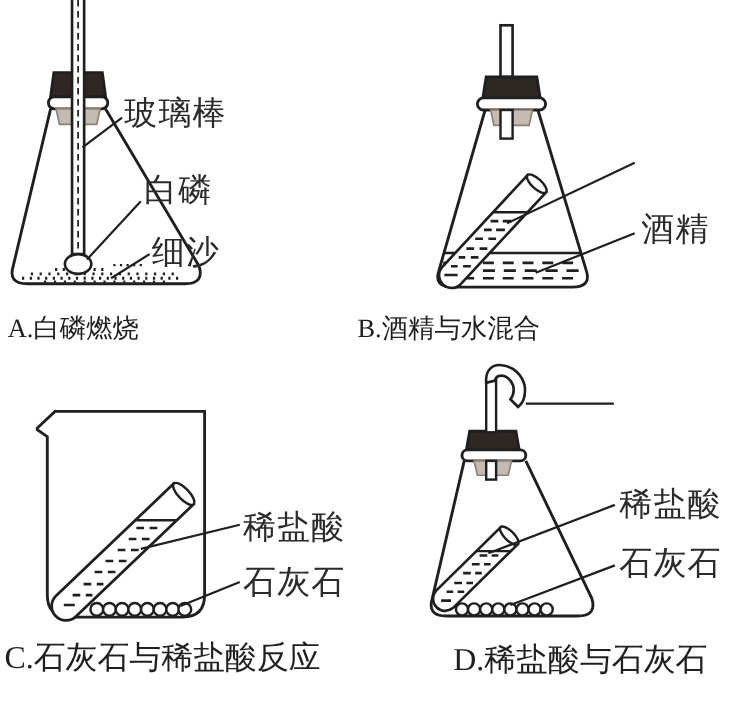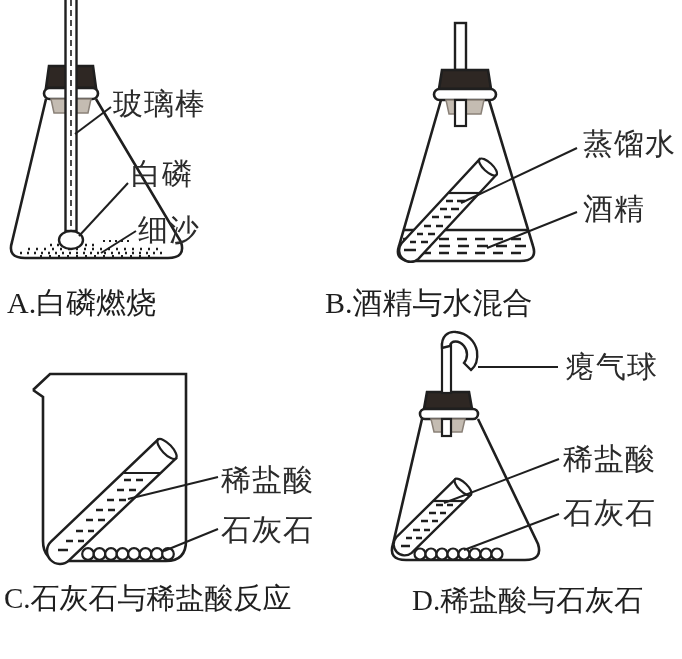--- a/index.html
+++ b/index.html
@@ -6,21 +6,21 @@
   #stage{
     position:relative;width:682px;height:659px;background:#ffffff;overflow:hidden;
     font-family:"Liberation Serif","DejaVu Serif",serif;color:#262626;padding-left:33px;
   }
   #stage svg{position:absolute;left:0;top:0;}
   .lbl{
     position:absolute;white-space:nowrap;font-size:30px;line-height:1.05;
     color:#2b2b2b;letter-spacing:1px;
   }
   .cap{
-    position:absolute;white-space:nowrap;font-size:30px;line-height:1.05;
+    position:absolute;white-space:nowrap;font-size:24px;line-height:1.05;
     color:#1f1f1f;letter-spacing:0px;
   }
   .cap.big{font-size:29px;}
 </style>
 </head>
 <body>
 
 <div id="stage">
 
 <svg width="682" height="659" viewBox="0 0 682 659">
@@ -132,27 +132,25 @@
     <line x1="478" y1="367" x2="558" y2="367" stroke-width="2"></line>
     <line x1="559" y1="459" x2="444" y2="503" stroke-width="2"></line>
     <line x1="559" y1="514" x2="464" y2="550" stroke-width="2"></line>
   </g>
 </svg>
 
   <span class="lbl" style="left:113px;top:88px">玻璃棒</span>
   <span class="lbl" style="left:131px;top:158px">白磷</span>
   <span class="lbl" style="left:138px;top:214px">细沙</span>
 
-  <span class="lbl" style="left:583px;top:128px">蒸馏水</span>
   <span class="lbl" style="left:583px;top:193px">酒精</span>
 
   <span class="lbl" style="left:221px;top:464px">稀盐酸</span>
   <span class="lbl" style="left:221px;top:514px">石灰石</span>
 
-  <span class="lbl" style="left:565px;top:351px">瘪气球</span>
   <span class="lbl" style="left:563px;top:443px">稀盐酸</span>
   <span class="lbl" style="left:563px;top:497px">石灰石</span>
 
   <span class="cap" style="left:7px;top:287px">A.白磷燃烧</span>
   <span class="cap" style="left:325px;top:287px">B.酒精与水混合</span>
   <span class="cap big" style="left:4px;top:583px">C.石灰石与稀盐酸反应</span>
   <span class="cap big" style="left:412px;top:585px">D.稀盐酸与石灰石</span>
 
 </div>
 

